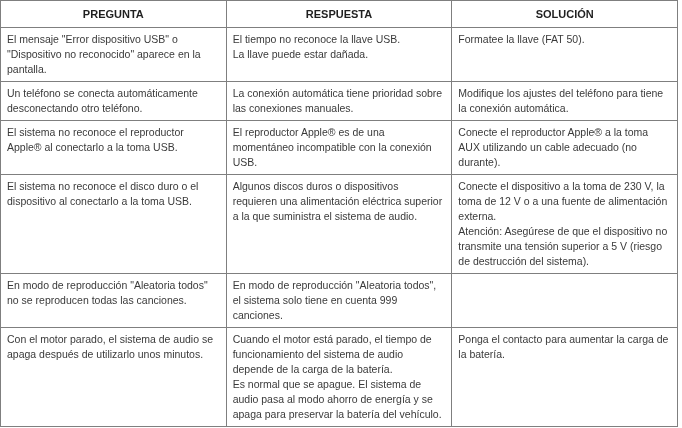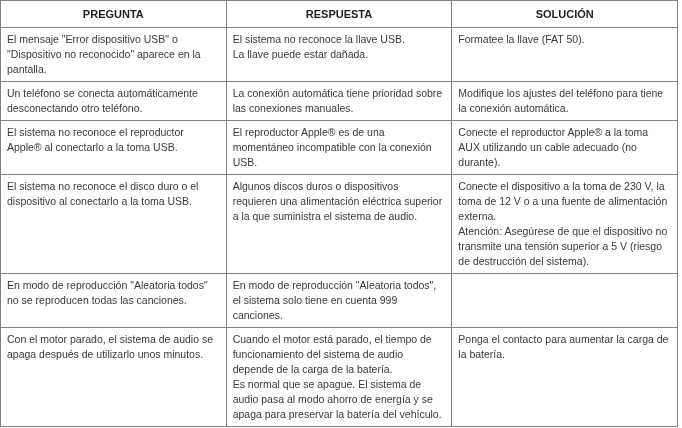--- a/index.html
+++ b/index.html
@@ -69,21 +69,21 @@
     <thead>
       <tr class="rh">
         <th>PREGUNTA</th>
         <th>RESPUESTA</th>
         <th>SOLUCIÓN</th>
       </tr>
     </thead>
     <tbody>
       <tr class="r1">
         <td>El mensaje "Error dispositivo USB" o "Dispositivo no reconocido" aparece en la pantalla.</td>
-        <td>El sistema no reconoce la llave USB.
+        <td>El tiempo no reconoce la llave USB.
 La llave puede estar dañada.</td>
         <td>Formatee la llave (FAT 50).</td>
       </tr>
       <tr class="r2">
         <td>Un teléfono se conecta automáticamente desconectando otro teléfono.</td>
         <td>La conexión automática tiene prioridad sobre las conexiones manuales.</td>
         <td>Modifique los ajustes del teléfono para tiene la conexión automática.</td>
       </tr>
       <tr class="r3">
         <td>El sistema no reconoce el reproductor Apple® al conectarlo a la toma USB.</td>

